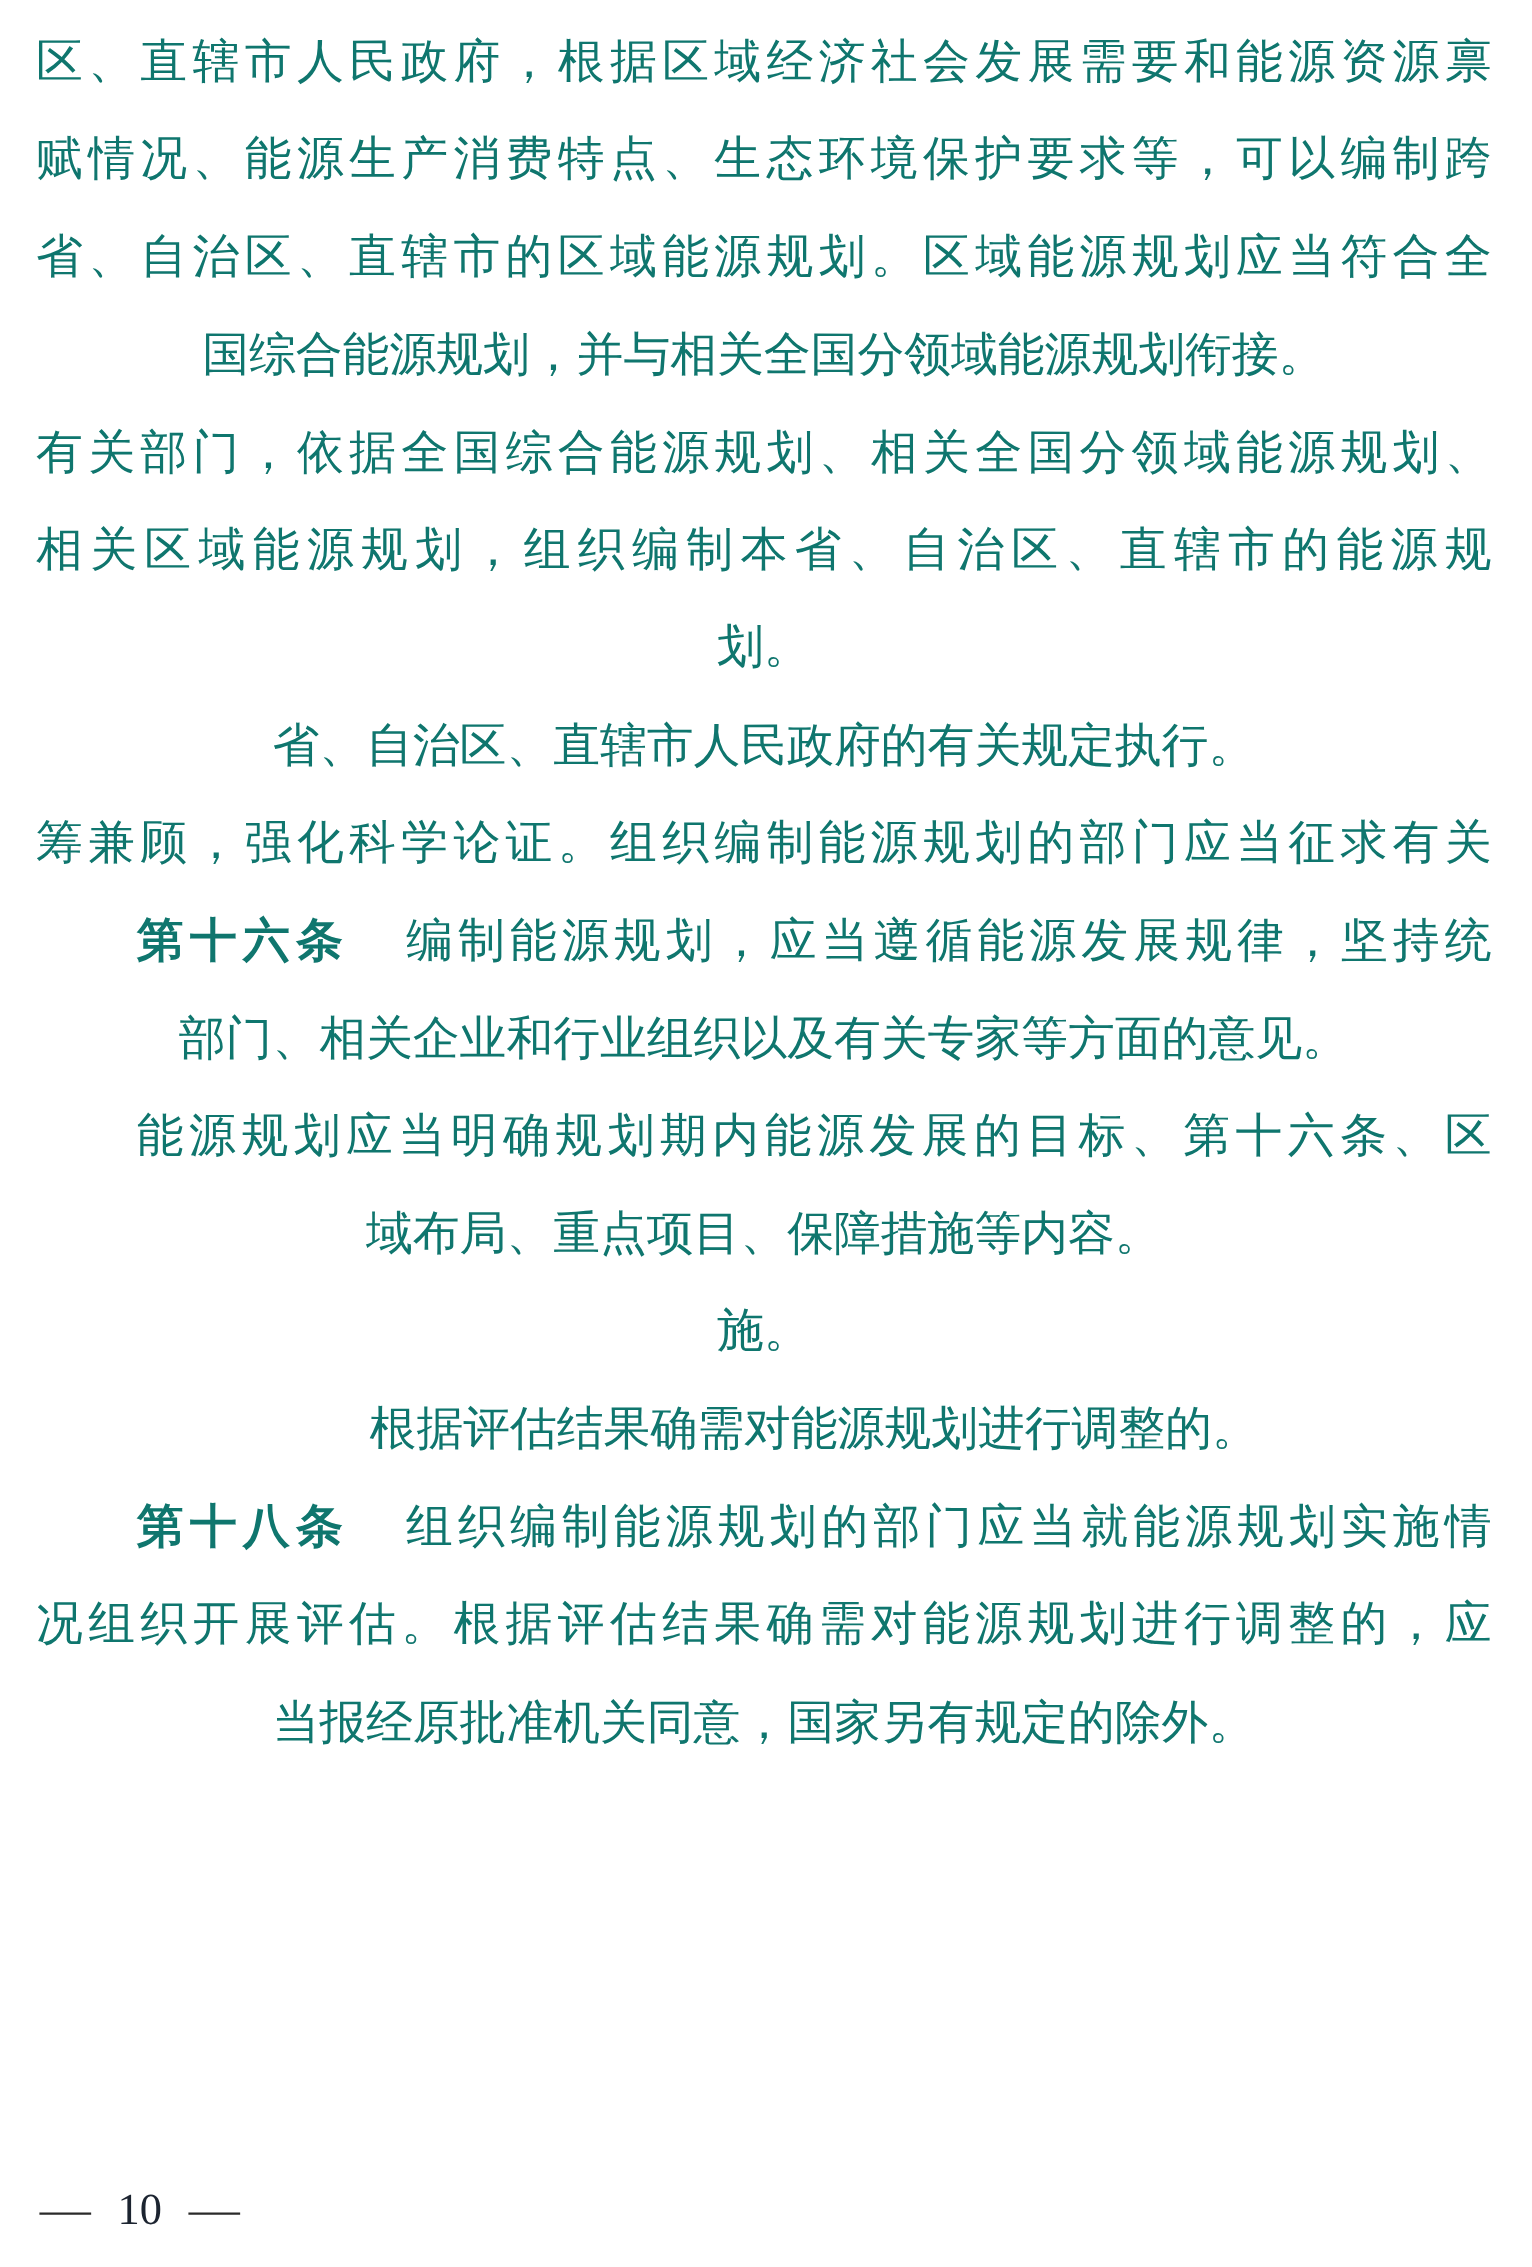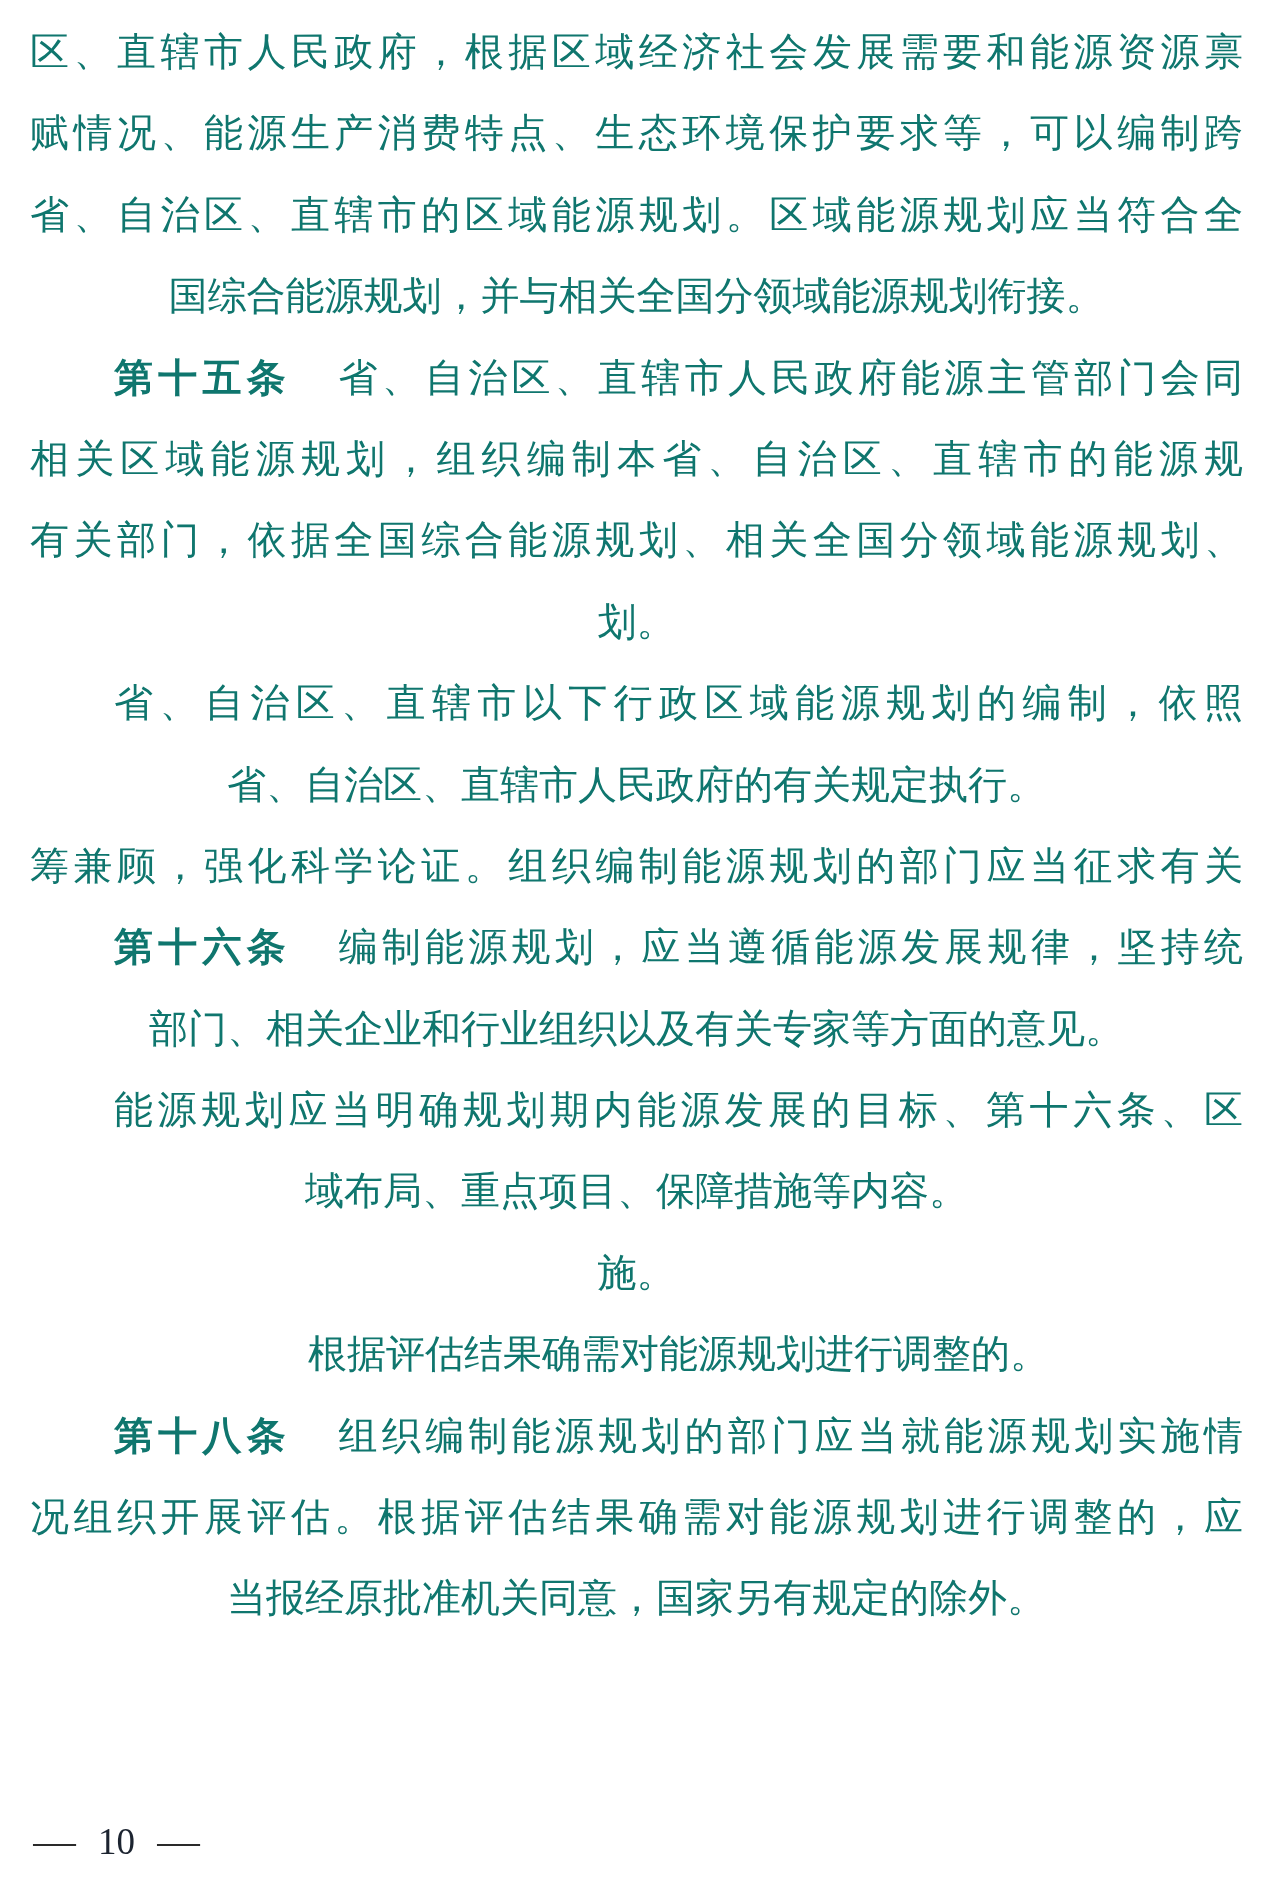--- a/index.html
+++ b/index.html
@@ -62,25 +62,23 @@
   }
 </style>
 </head>
 <body>
 
 <div class="doc-body">
     <div class="line justify"><span class="body-text">区、直辖市人民政府，根据区域经济社会发展需要和能源资源禀</span></div>
     <div class="line justify"><span class="body-text">赋情况、能源生产消费特点、生态环境保护要求等，可以编制跨</span></div>
     <div class="line justify"><span class="body-text">省、自治区、直辖市的区域能源规划。区域能源规划应当符合全</span></div>
     <div class="line"><span class="body-text">国综合能源规划，并与相关全国分领域能源规划衔接。</span></div>
-    <div class="line indent justify"><span class="term">第十五条</span><span class="gap"></span><span class="body-text">省、自治区、直辖市人民政府能源主管部门会同</span></div>
+    <div class="line justify"><span class="body-text">有关部门，依据全国综合能源规划、相关全国分领域能源规划、</span></div>
     <div class="line justify"><span class="body-text">相关区域能源规划，组织编制本省、自治区、直辖市的能源规</span></div>
-    <div class="line justify"><span class="body-text">有关部门，依据全国综合能源规划、相关全国分领域能源规划、</span></div>
     <div class="line"><span class="body-text">划。</span></div>
-    <div class="line indent justify"><span class="body-text">省、自治区、直辖市以下行政区域能源规划的编制，依照</span></div>
     <div class="line"><span class="body-text">省、自治区、直辖市人民政府的有关规定执行。</span></div>
     <div class="line justify"><span class="body-text">筹兼顾，强化科学论证。组织编制能源规划的部门应当征求有关</span></div>
     <div class="line indent justify"><span class="term">第十六条</span><span class="gap"></span><span class="body-text">编制能源规划，应当遵循能源发展规律，坚持统</span></div>
     <div class="line"><span class="body-text">部门、相关企业和行业组织以及有关专家等方面的意见。</span></div>
     <div class="line indent justify"><span class="body-text">能源规划应当明确规划期内能源发展的目标、第十六条、区</span></div>
     <div class="line"><span class="body-text">域布局、重点项目、保障措施等内容。</span></div>
     <div class="line"><span class="body-text">施。</span></div>
     <div class="line indent"><span class="body-text">根据评估结果确需对能源规划进行调整的。</span></div>
     <div class="line indent justify"><span class="term">第十八条</span><span class="gap"></span><span class="body-text">组织编制能源规划的部门应当就能源规划实施情</span></div>
     <div class="line justify"><span class="body-text">况组织开展评估。根据评估结果确需对能源规划进行调整的，应</span></div>

